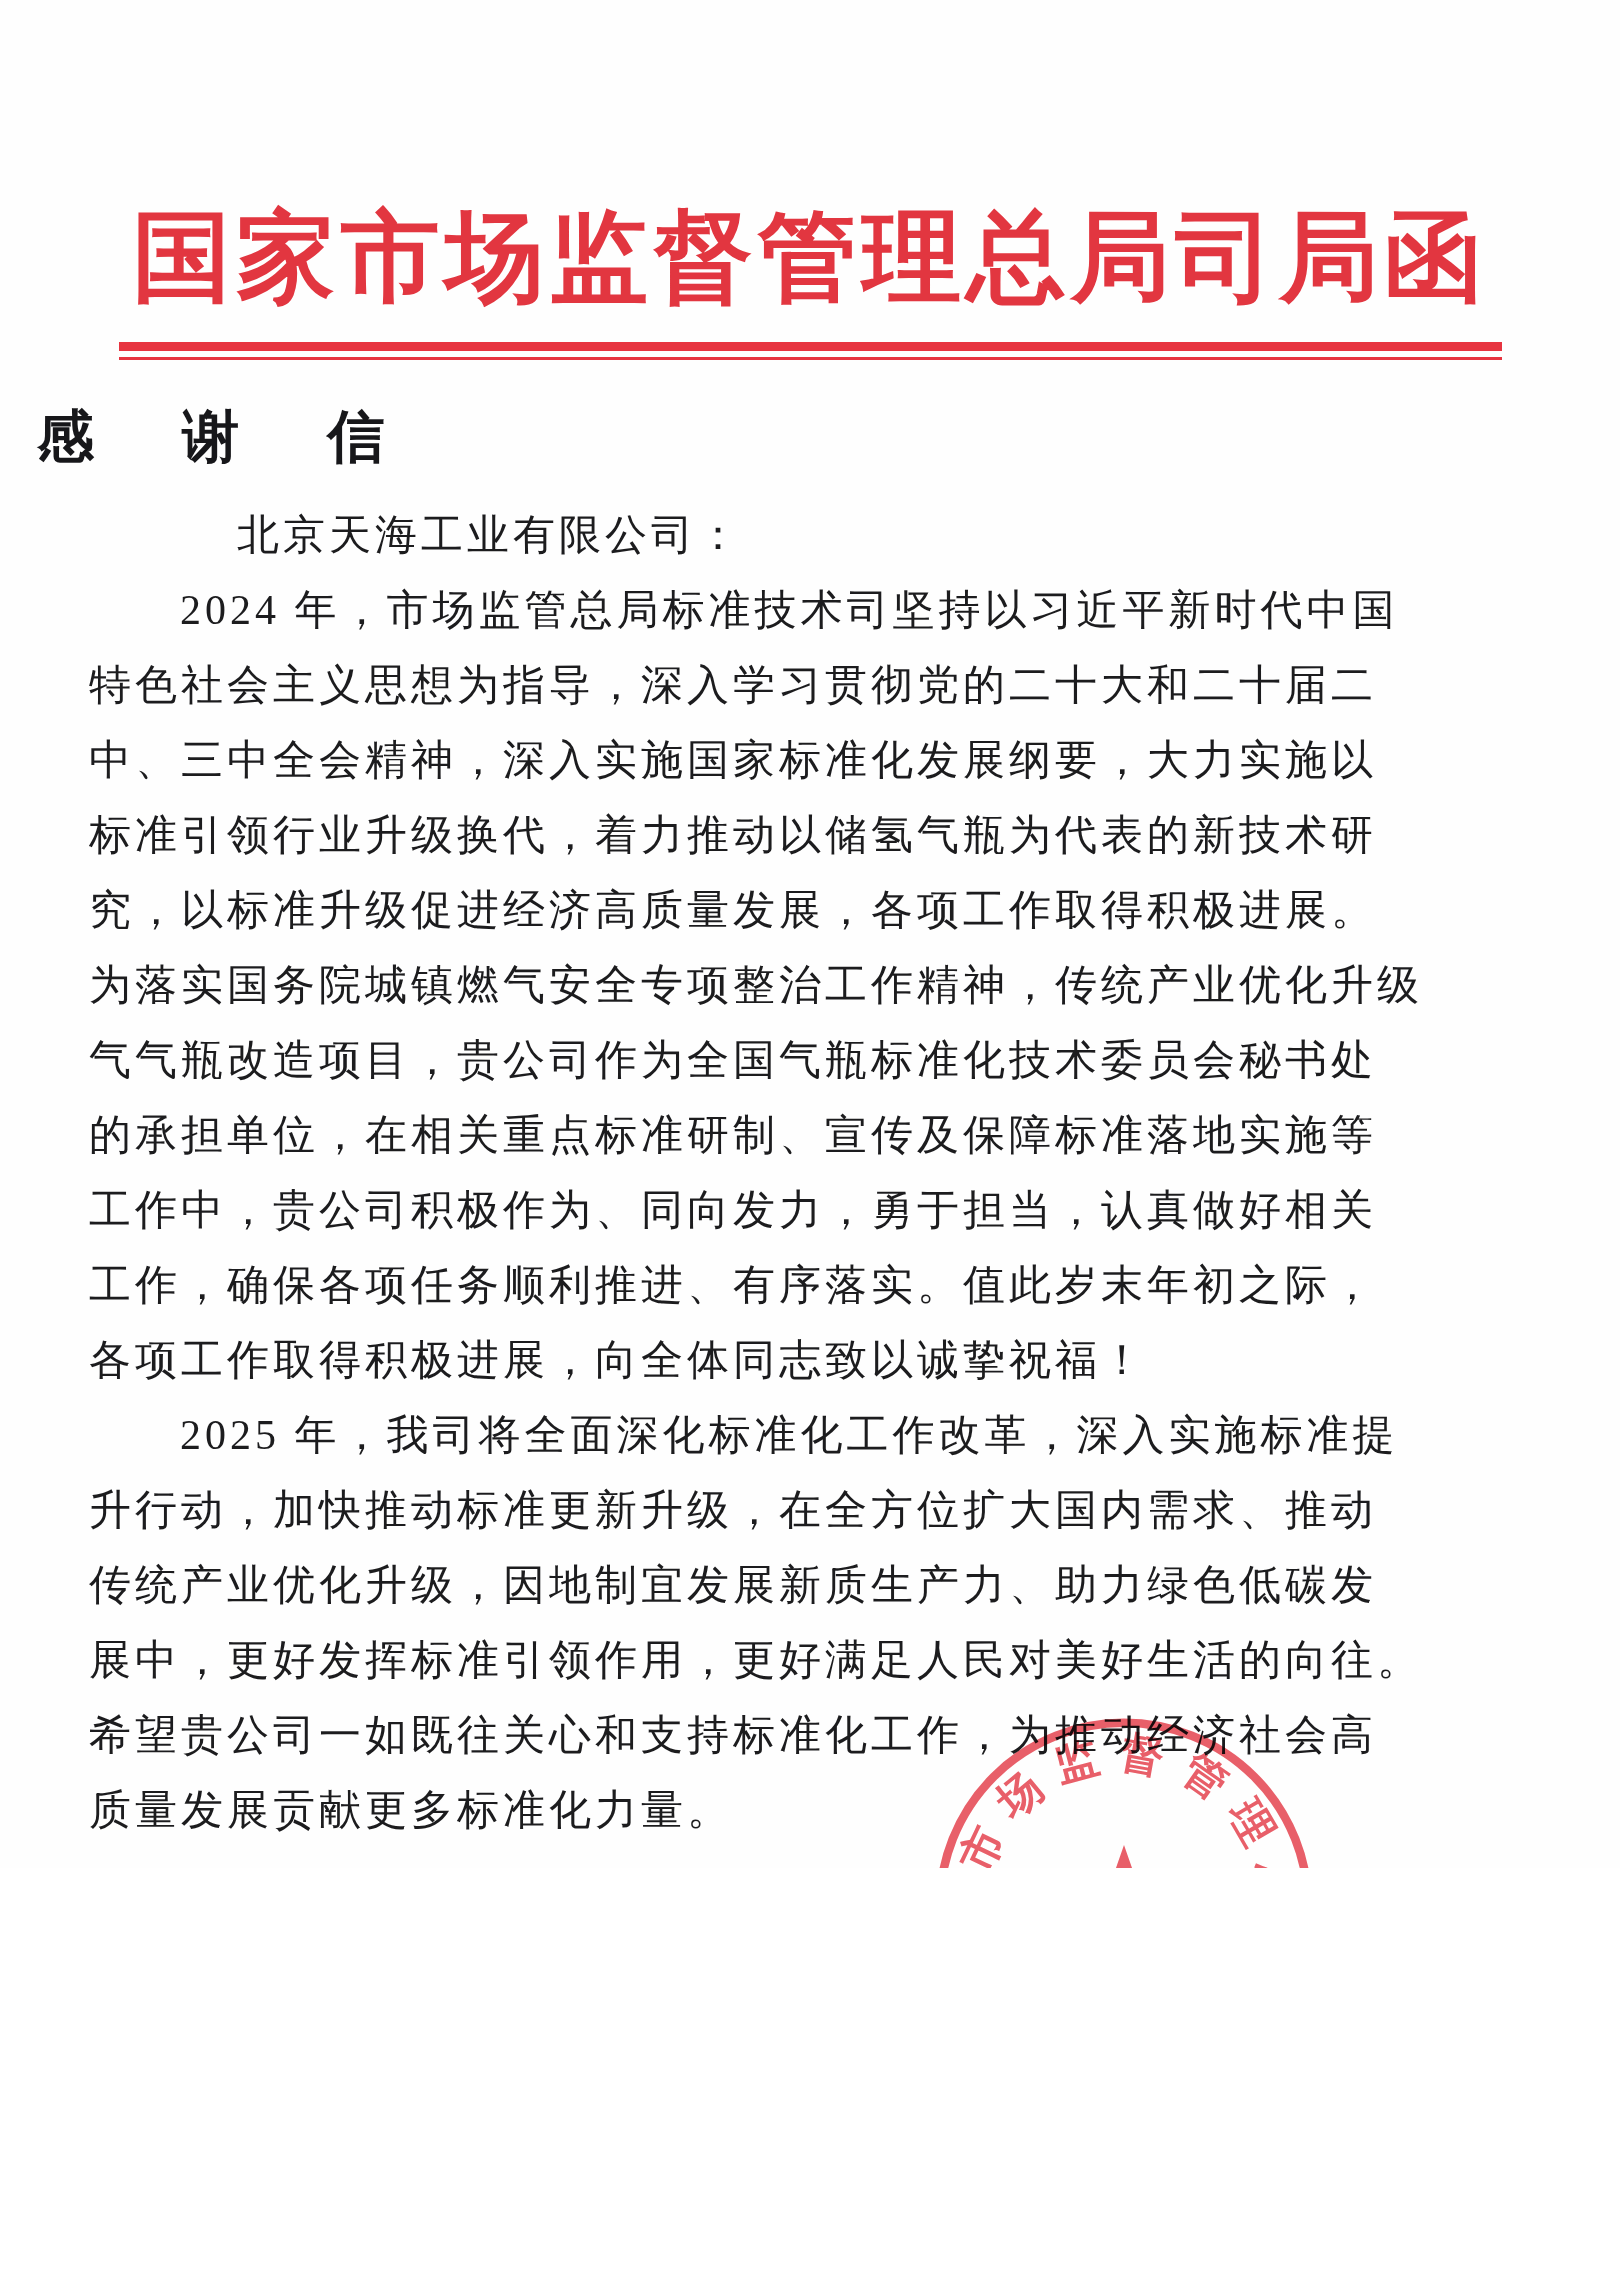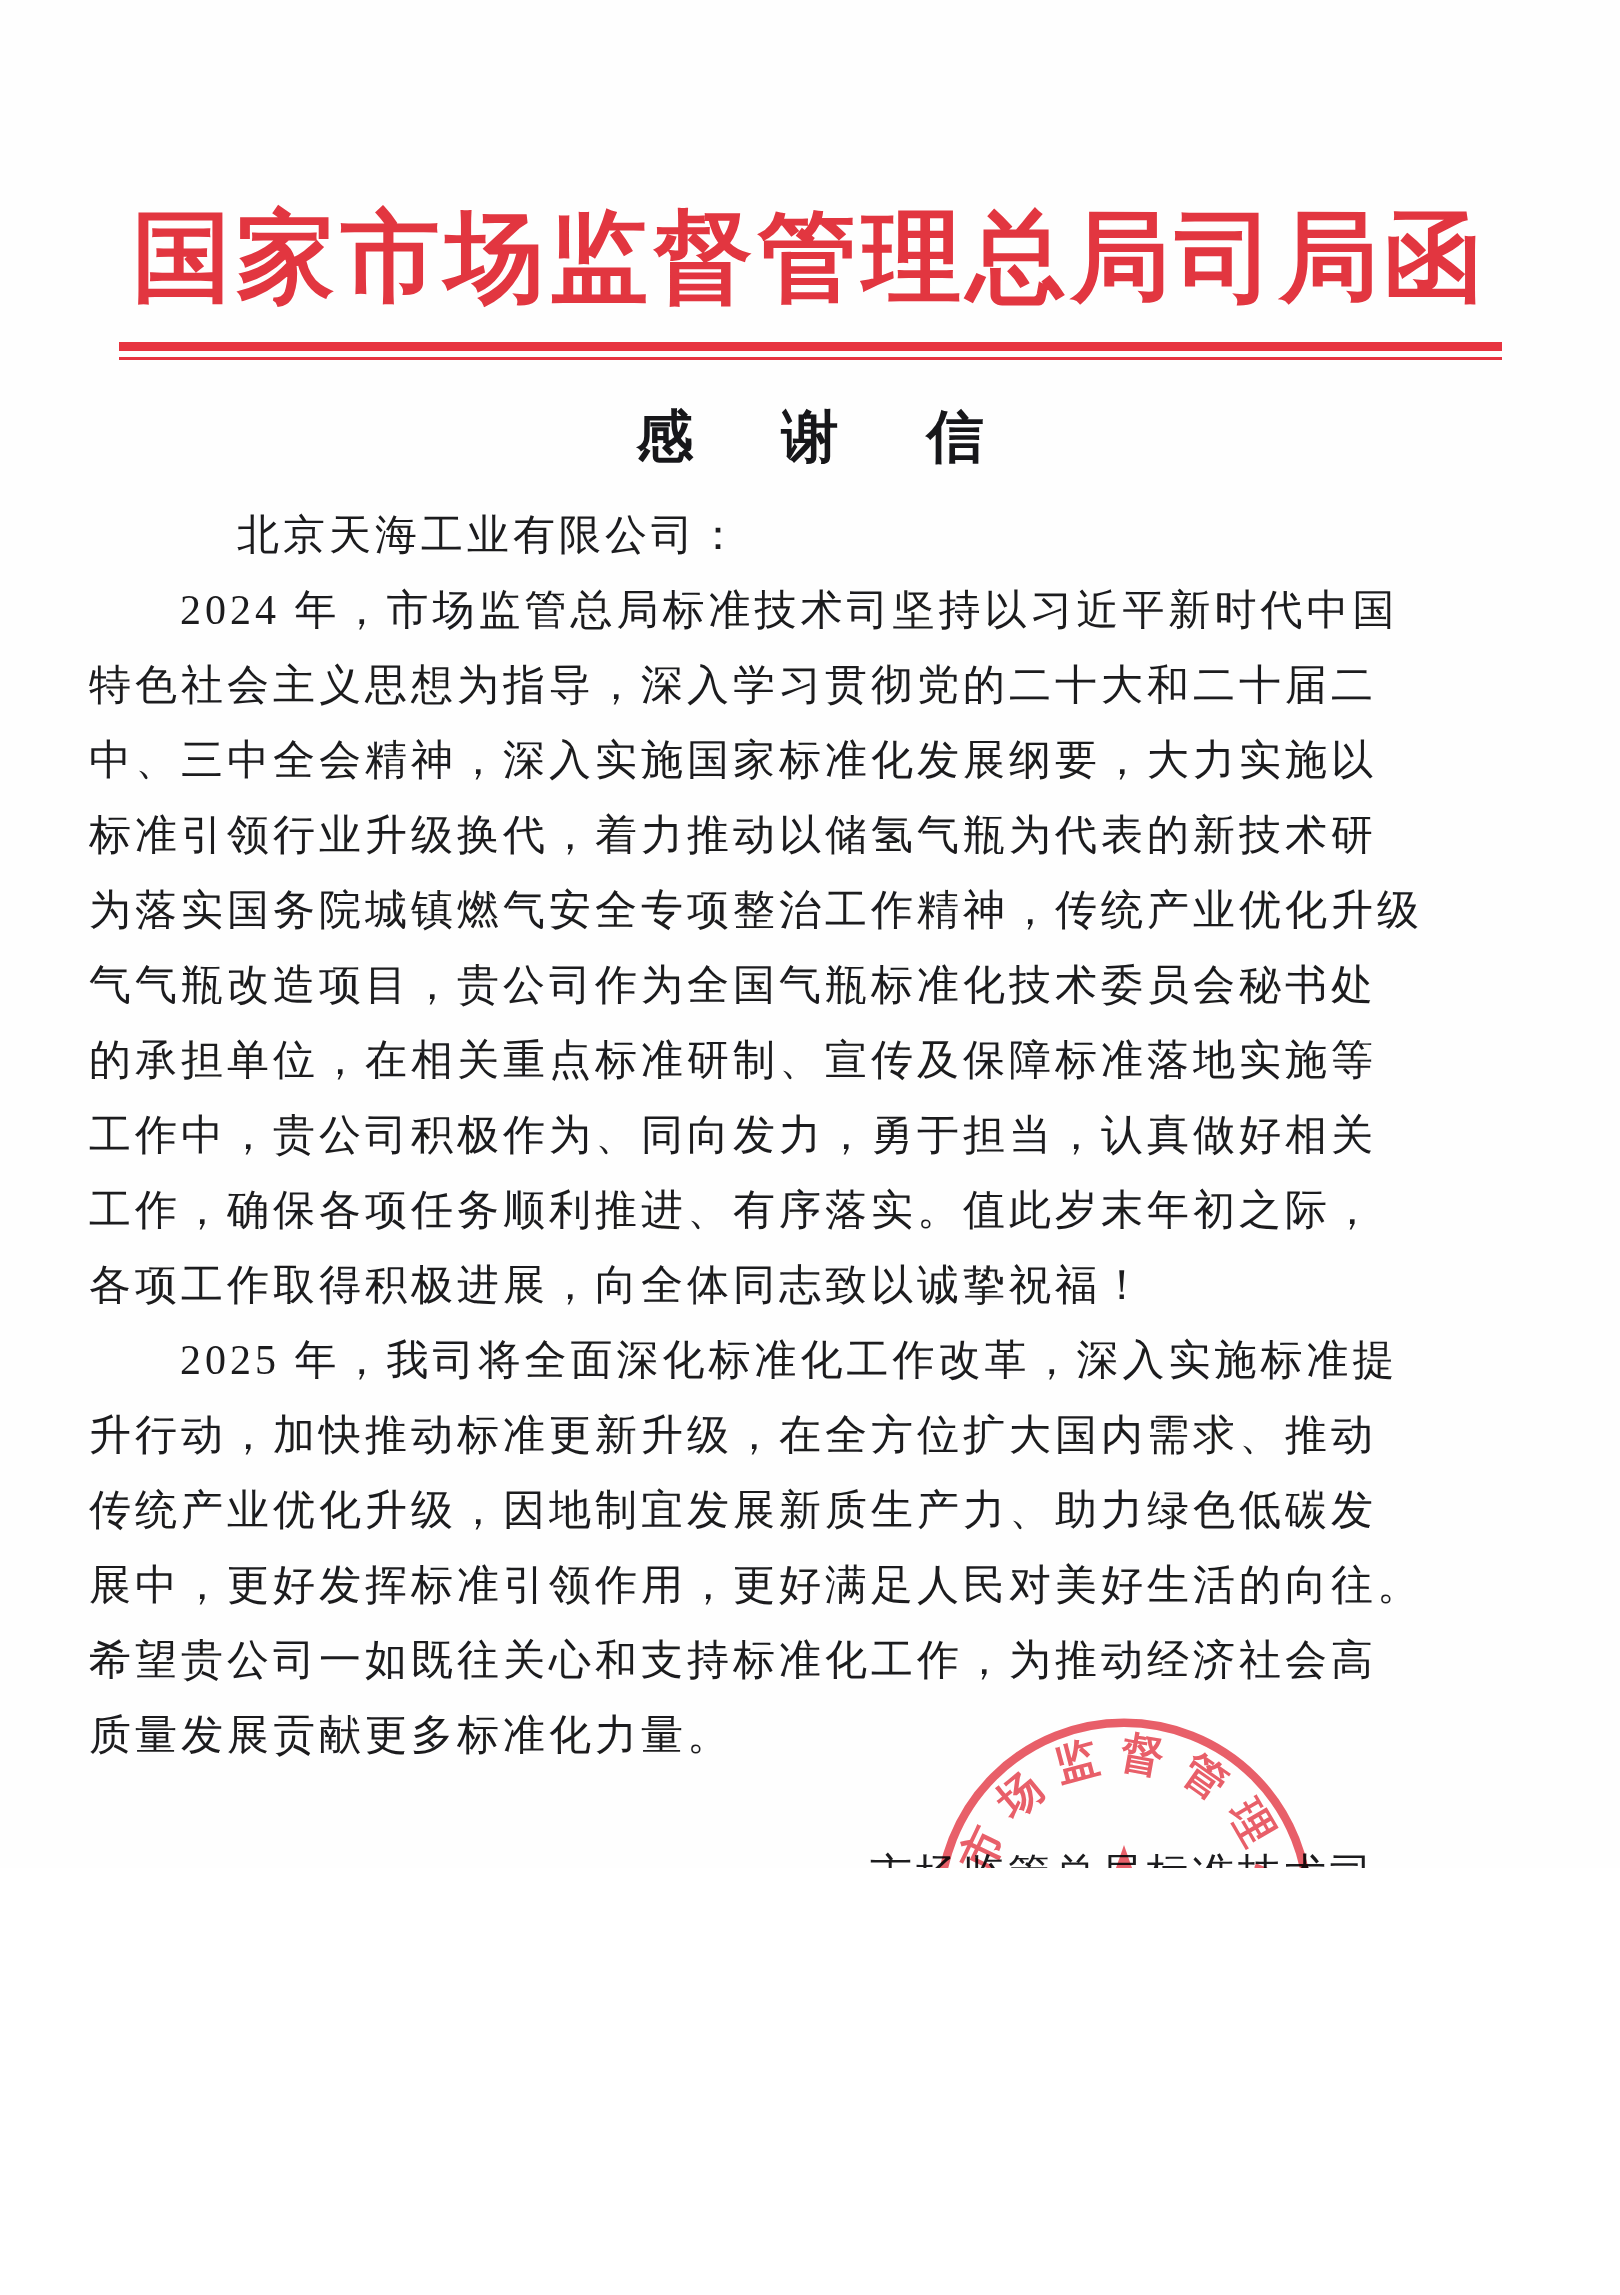--- a/index.html
+++ b/index.html
@@ -24,21 +24,20 @@
     white-space: nowrap;
   }
   .rule { position: relative; width: 1383px; margin: 0 auto; }
   .rule-top { margin-top: 30px; }
   .bar-thick { height: 8.6px; background: #e73440; }
   .bar-thin  { height: 3.3px;  background: #e73440; }
   .rule .gap { height: 6px; }
   
   .letter-title {
     margin: 44px 0 0 0;
-    text-align: center;
     font-size: 57px;
     line-height: 65px;
     font-weight: bold;
     letter-spacing: 37px;
     padding-left: 37px; 
     color: #17171a;
     white-space: nowrap;
   }
   
   .salutation {
@@ -119,20 +118,21 @@
 
   <div class="letter-title">感 谢 信</div>
 
   <div class="salutation">北京天海工业有限公司：</div>
 
   <div class="body-text">
     <div class="line indent">2024 年，市场监管总局标准技术司坚持以习近平新时代中国</div>
     <div class="line">特色社会主义思想为指导，深入学习贯彻党的二十大和二十届二</div>
     <div class="line">中、三中全会精神，深入实施国家标准化发展纲要，大力实施以</div>
     <div class="line">标准引领行业升级换代，着力推动以储氢气瓶为代表的新技术研</div>
+    <div class="line">究，以标准升级促进经济高质量发展，各项工作取得积极进展。</div>
     <div class="line">为落实国务院城镇燃气安全专项整治工作精神，传统产业优化升级</div>
     <div class="line">气气瓶改造项目，贵公司作为全国气瓶标准化技术委员会秘书处</div>
     <div class="line">的承担单位，在相关重点标准研制、宣传及保障标准落地实施等</div>
     <div class="line">工作中，贵公司积极作为、同向发力，勇于担当，认真做好相关</div>
     <div class="line">工作，确保各项任务顺利推进、有序落实。值此岁末年初之际，</div>
     <div class="line">各项工作取得积极进展，向全体同志致以诚挚祝福！</div>
     <div class="line indent">2025 年，我司将全面深化标准化工作改革，深入实施标准提</div>
     <div class="line">升行动，加快推动标准更新升级，在全方位扩大国内需求、推动</div>
     <div class="line">传统产业优化升级，因地制宜发展新质生产力、助力绿色低碳发</div>
     <div class="line">展中，更好发挥标准引领作用，更好满足人民对美好生活的向往。</div>

